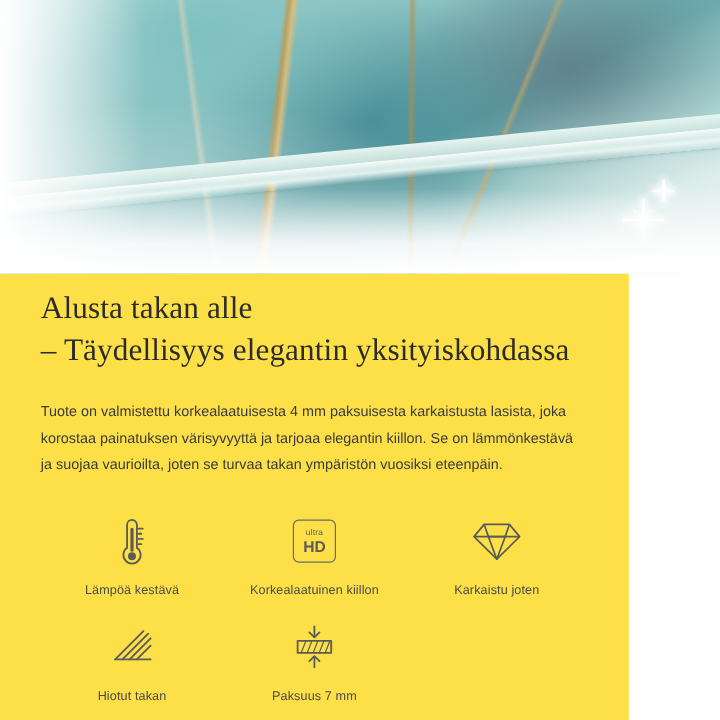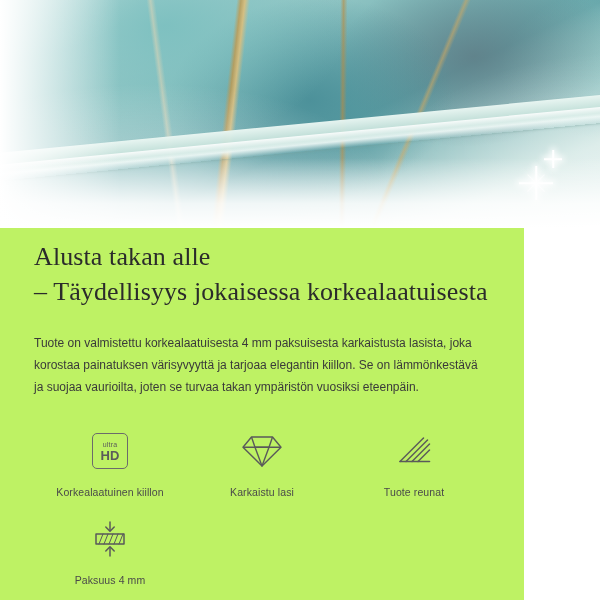--- a/index.html
+++ b/index.html
@@ -10,21 +10,21 @@
     width: 600px;
     height: 600px;
     background: #ffffff;
     font-family: "Liberation Sans", sans-serif;
     overflow: hidden;
   }
   .page {
     position: relative;
     width: 524px;
     height: 600px;
-    background: #bef264;
+    background: #fde047;
     box-sizing: border-box;
   }
 
   
   .hero {
     position: relative;
     width: 600px;
     height: 228px;
     overflow: hidden;
     background: #ffffff;
@@ -213,27 +213,38 @@
 
       <div class="corner-fade-left"></div>
       <div class="corner-fade-bottom"></div>
     </div>
   </div>
 
   <div class="content">
 
     <h1 class="headline">
       <span>Alusta takan alle</span>
-      <span class="line2">– Täydellisyys jokaisessa korkealaatuisesta</span>
+      <span class="line2">– Täydellisyys elegantin yksityiskohdassa</span>
     </h1>
 
     <p class="body-copy">Tuote on valmistettu korkealaatuisesta 4 mm paksuisesta karkaistusta lasista, joka korostaa painatuksen värisyvyyttä ja tarjoaa elegantin kiillon. Se on lämmönkestävä ja suojaa vaurioilta, joten se turvaa takan ympäristön vuosiksi eteenpäin.</p>
 
     <div class="features">
 
+      <div class="feature">
+        <div class="ico">
+          <svg width="26" height="44" viewBox="0 0 26 44" fill="none" stroke="#5a5a5a" stroke-width="1.5">
+            <path d="M13 4.2a4.1 4.1 0 0 0-4.1 4.1v19.2a7.2 7.2 0 1 0 8.2 0V8.3A4.1 4.1 0 0 0 13 4.2z"></path>
+            <path d="M13 12v17.5" stroke-width="2.6" stroke-linecap="round"></path>
+            <circle cx="13" cy="34.6" r="3.3" fill="#5a5a5a" stroke="none"></circle>
+            <path d="M18.4 11.5h3.6M18.4 15.8h2.4M18.4 20.1h3.6M18.4 24.4h2.4" stroke-linecap="round"></path>
+          </svg>
+        </div>
+        <div class="cap">Lämpöä kestävä</div>
+      </div>
 
       <div class="feature">
         <div class="ico">
           <div class="ultrahd">
             <div class="u1">ultra</div>
             <div class="u2">HD</div>
           </div>
         </div>
         <div class="cap">Korkealaatuinen kiillon</div>
       </div>
@@ -241,45 +252,45 @@
 
       <div class="feature">
         <div class="ico">
           <svg width="42" height="38" viewBox="0 0 42 38" fill="none" stroke="#5a5a5a" stroke-width="1.4" stroke-linejoin="round">
             <path d="M10.5 5h21l8.5 10.2L21 34 2 15.2 10.5 5z"></path>
             <path d="M2 15.2h38"></path>
             <path d="M10.5 5 14 15.2 21 34l7-18.8L31.5 5"></path>
             <path d="M14 15.2h14"></path>
           </svg>
         </div>
-        <div class="cap">Karkaistu lasi</div>
+        <div class="cap">Karkaistu joten</div>
       </div>
 
       <div class="feature">
         <div class="ico">
           <svg width="40" height="34" viewBox="0 0 40 34" fill="none" stroke="#5a5a5a" stroke-width="1.5" stroke-linecap="round">
             <path d="M6 27.5 29.5 4"></path>
             <path d="M12 27.5 33.5 6"></path>
             <path d="M18 27.5 35.5 10"></path>
             <path d="M24 27.5 35.5 16"></path>
             <path d="M6 27.5h29.5" stroke-width="1.6"></path>
           </svg>
         </div>
-        <div class="cap">Tuote reunat</div>
+        <div class="cap">Hiotut takan</div>
       </div>
 
       <div class="feature">
         <div class="ico">
           <svg width="40" height="40" viewBox="0 0 40 40" fill="none" stroke="#5a5a5a" stroke-width="1.5" stroke-linecap="round" stroke-linejoin="round">
             <path d="M20 3v8.5"></path>
               <path d="m15.8 8 4.2 4.2L24.2 8"></path>
             <path d="M20 37v-8.5"></path>
               <path d="m15.8 32 4.2-4.2 4.2 4.2"></path>
             <rect x="6" y="15" width="28" height="10"></rect>
             <path d="M9 25 13 15M14 25 18 15M19 25 23 15M24 25 28 15M29 25 33 15" stroke-width="1"></path>
           </svg>
         </div>
-        <div class="cap">Paksuus 4 mm</div>
+        <div class="cap">Paksuus 7 mm</div>
       </div>
 
     </div>
   </div>
 </div>
 
 </body></html>

